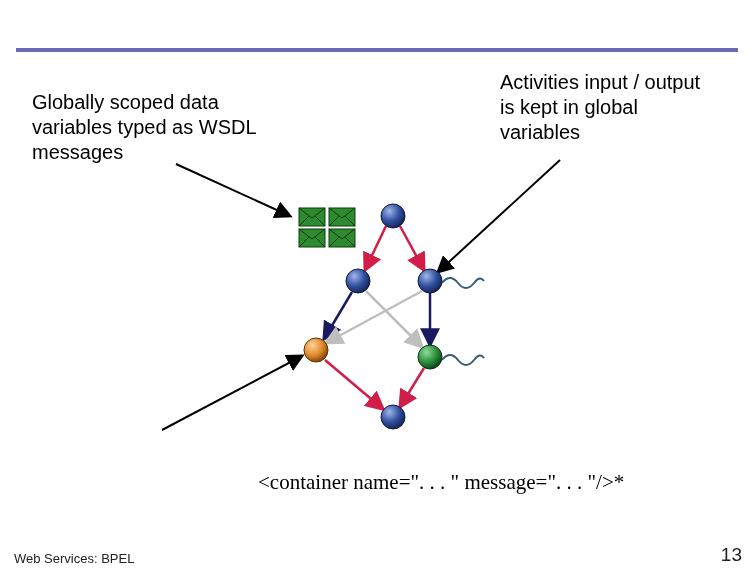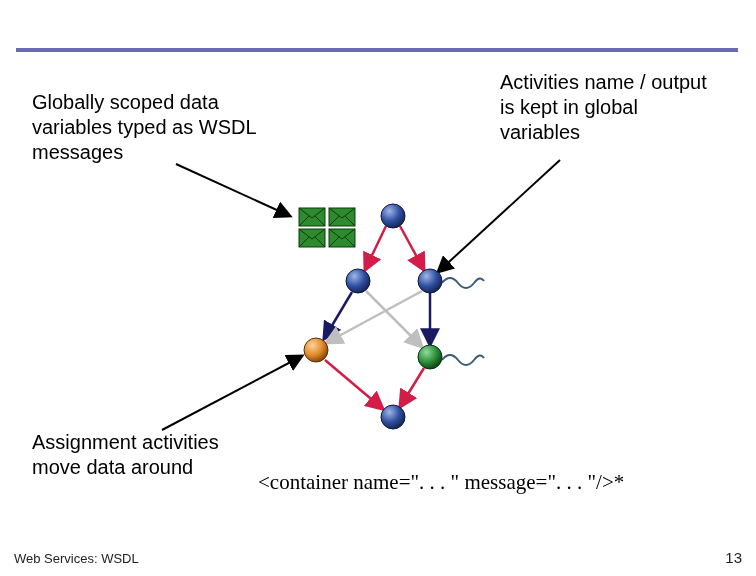--- a/index.html
+++ b/index.html
@@ -67,45 +67,44 @@
     left: 14px;
     bottom: 10px;
     font-size: 13px;
     font-family: Arial, Helvetica, sans-serif;
     color: #222;
   }
   .footer-right {
     position: absolute;
     right: 14px;
     bottom: 10px;
-    font-size: 15px;
+    font-size: 19px;
     font-family: Arial, Helvetica, sans-serif;
     color: #222;
     text-align: center;
   }
   svg.stage {
     position: absolute;
     left: 0;
     top: 0;
   }
 </style>
 </head>
 <body>
 
 <div class="slide">
 
   <div class="title-rule"></div>
 
   <div class="caption caption-left">Globally scoped data variables typed as WSDL messages</div>
-  <div class="caption caption-right">Activities name / output is kept in global variables</div>
-  <div class="caption caption-bottom">Assignment activities move data around</div>
+  <div class="caption caption-right">Activities input / output is kept in global variables</div>
 
   <div class="code-line">&lt;container name=". . . " message=". . . "/&gt;*</div>
 
-  <div class="footer-left">Web Services: WSDL</div>
+  <div class="footer-left">Web Services: BPEL</div>
   <div class="footer-right">13</div>
 
   <svg class="stage" width="756" height="576">
     <defs>
       <marker id="arrow-black" viewBox="0 0 12 12" refX="10" refY="6" markerWidth="9" markerHeight="9" orient="auto-start-reverse">
         <path d="M0,0 L12,6 L0,12 Z" fill="#000"></path>
       </marker>
       <marker id="arrow-red" viewBox="0 0 12 12" refX="10" refY="6" markerWidth="8" markerHeight="8" orient="auto-start-reverse">
         <path d="M0,0 L12,6 L0,12 Z" fill="#d11d47"></path>
       </marker>

